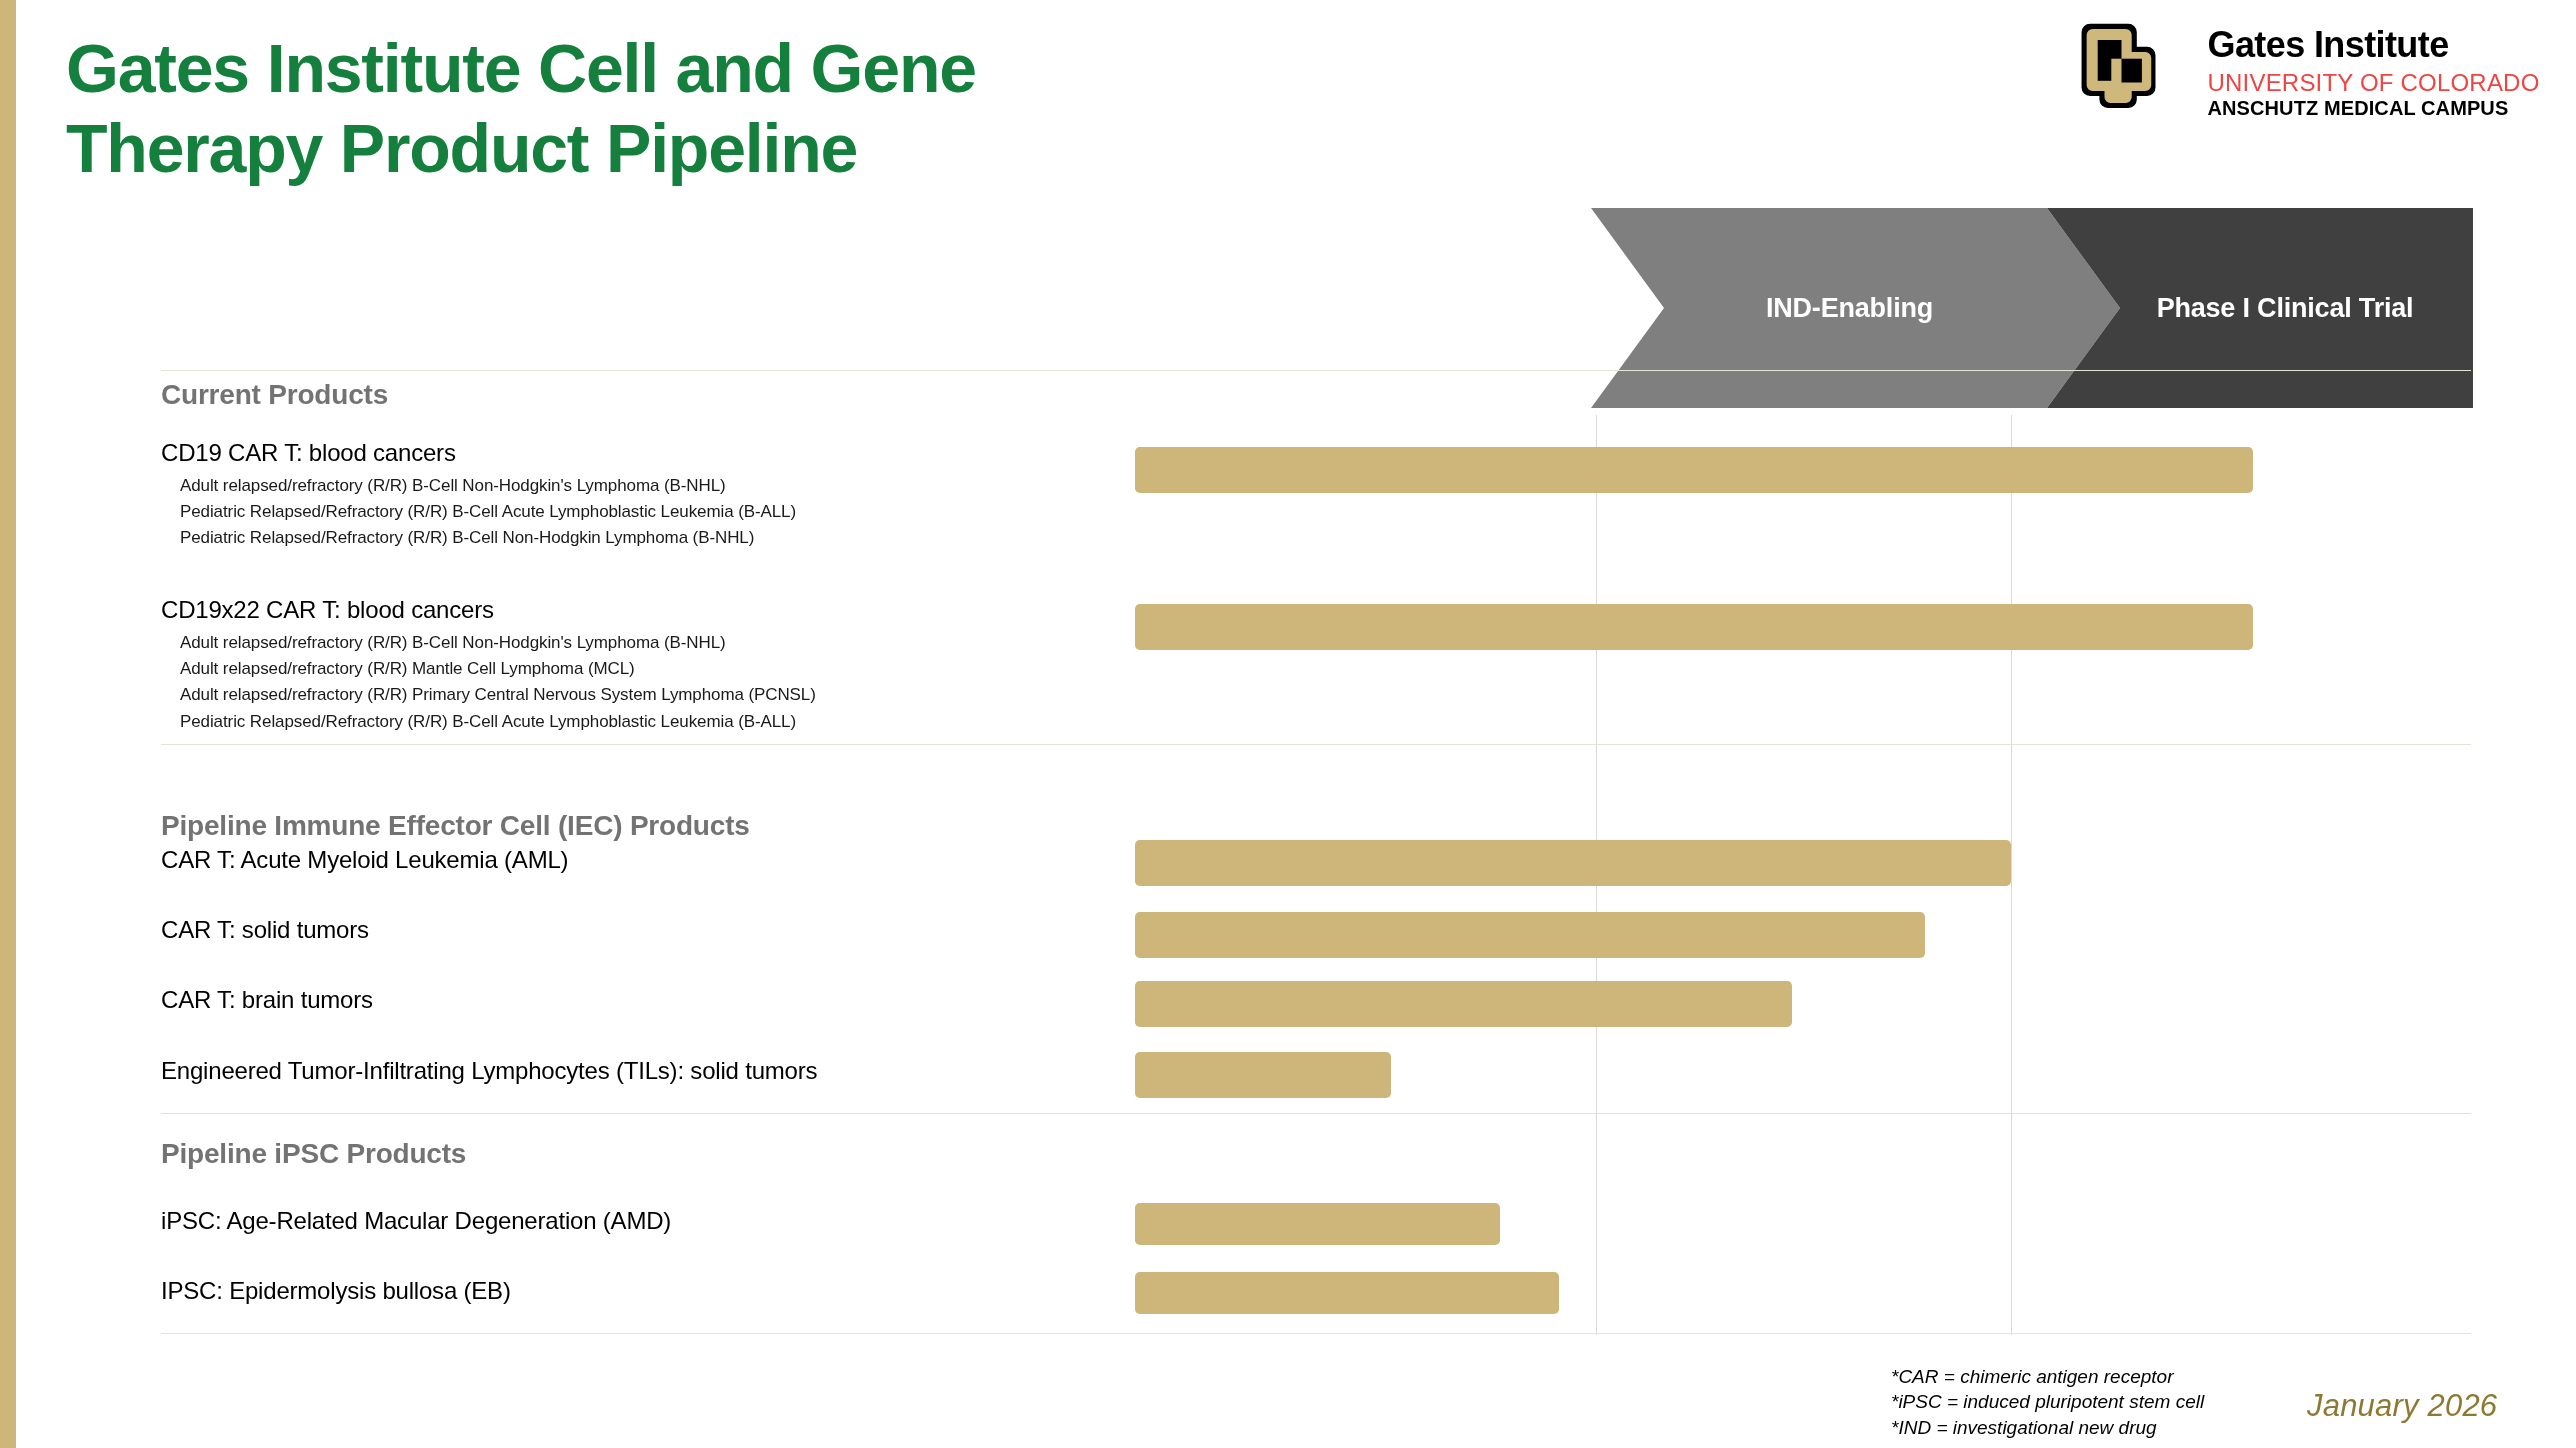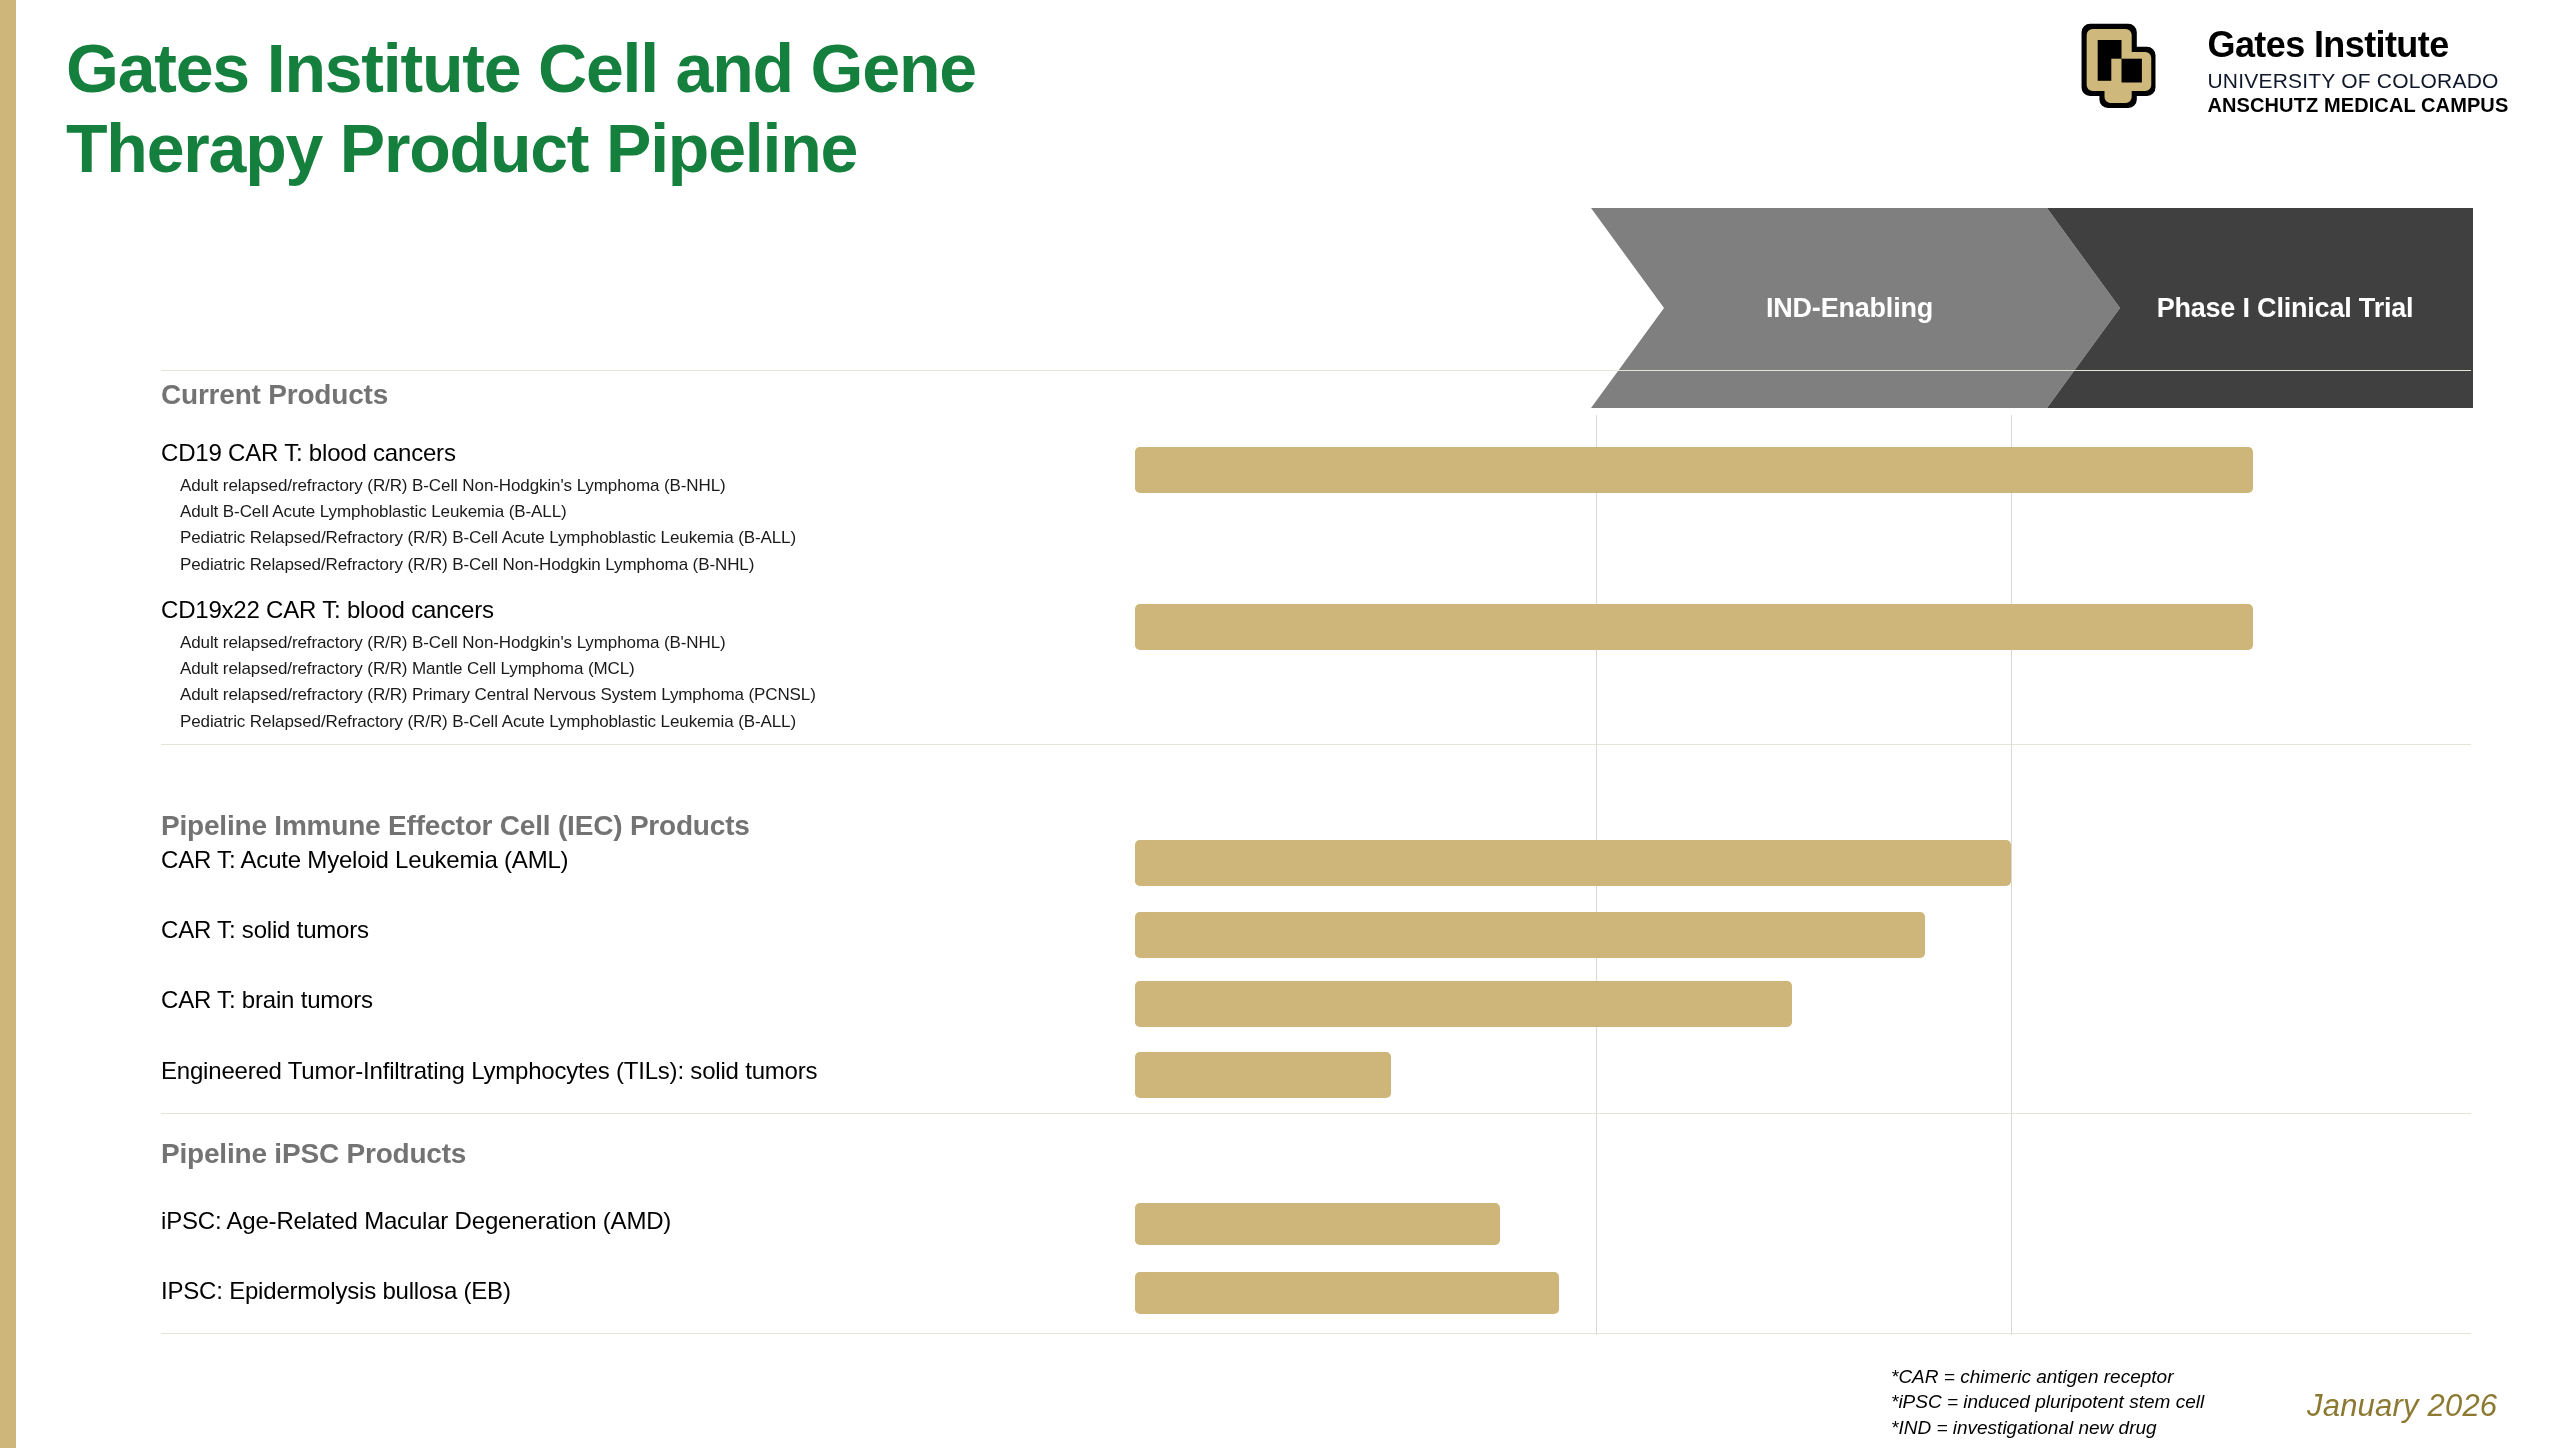--- a/index.html
+++ b/index.html
@@ -25,21 +25,21 @@
     font-size: 68px; font-weight: 700; line-height: 1.17;
     letter-spacing: -1.2px;
     color: #15803d;
   }
 
   
   .logo { position: absolute; left: 2079px; top: 21px; display: flex; align-items: flex-start; gap: 15.5px; }
   .logo-mark { width: 85px; height: 89px; flex: none; }
   .logo-text { padding-top: 5.8px; margin-left: 28px; }
   .logo-name { font-size: 36px; font-weight: 700; color: #000; letter-spacing: -0.6px; line-height: 1; }
-  .logo-sub1 { font-size: 21px; font-weight: 400; color: #0f172a; letter-spacing: 0.2px; margin-top: 6.8px; line-height: 1.05; }
+  .logo-sub1 { font-size: 24px; font-weight: 400; color: #ef4444; letter-spacing: 0.2px; margin-top: 6.8px; line-height: 1.05; }
   .logo-sub2 { font-size: 20px; font-weight: 700; color: #000; letter-spacing: 0.1px; margin-top: 2.9px; line-height: 1.05; }
 
   
   .phase-header { position: absolute; left: 1135px; top: 208px; width: 1338px; height: 200px; }
   .chev {
     position: absolute; top: 0; height: 200px;
     display: flex; align-items: center; justify-content: center;
   }
   .chev span {
     color: #ffffff; font-size: 27px; font-weight: 700; letter-spacing: -0.2px;
@@ -144,21 +144,20 @@
   <div class="divider" style="top:370px"></div>
   <div class="divider" style="top:744px"></div>
   <div class="divider" style="top:1113px"></div>
   <div class="divider" style="top:1333px"></div>
 
   <div class="section-head" style="top:379px">Current Products</div>
 
   <div class="prod-label" style="top:439px">CD19 CAR T: blood cancers</div>
   <div class="sub-list" style="top:473px">
     <div class="sub-item">Adult relapsed/refractory (R/R) B-Cell Non-Hodgkin's Lymphoma (B-NHL)</div>
-    <div class="sub-item">Adult B-Cell Acute Lymphoblastic Leukemia (B-ALL)</div>
     <div class="sub-item">Pediatric Relapsed/Refractory (R/R) B-Cell Acute Lymphoblastic Leukemia (B-ALL)</div>
     <div class="sub-item">Pediatric Relapsed/Refractory (R/R) B-Cell Non-Hodgkin Lymphoma (B-NHL)</div>
   </div>
   <div class="bar" style="left:1135px; top:447px; width:1118px"></div>
 
   <div class="prod-label" style="top:596px">CD19x22 CAR T: blood cancers</div>
   <div class="sub-list" style="top:630px">
     <div class="sub-item">Adult relapsed/refractory (R/R) B-Cell Non-Hodgkin's Lymphoma (B-NHL)</div>
     <div class="sub-item">Adult relapsed/refractory (R/R) Mantle Cell Lymphoma (MCL)</div>
     <div class="sub-item">Adult relapsed/refractory (R/R) Primary Central Nervous System Lymphoma (PCNSL)</div>

